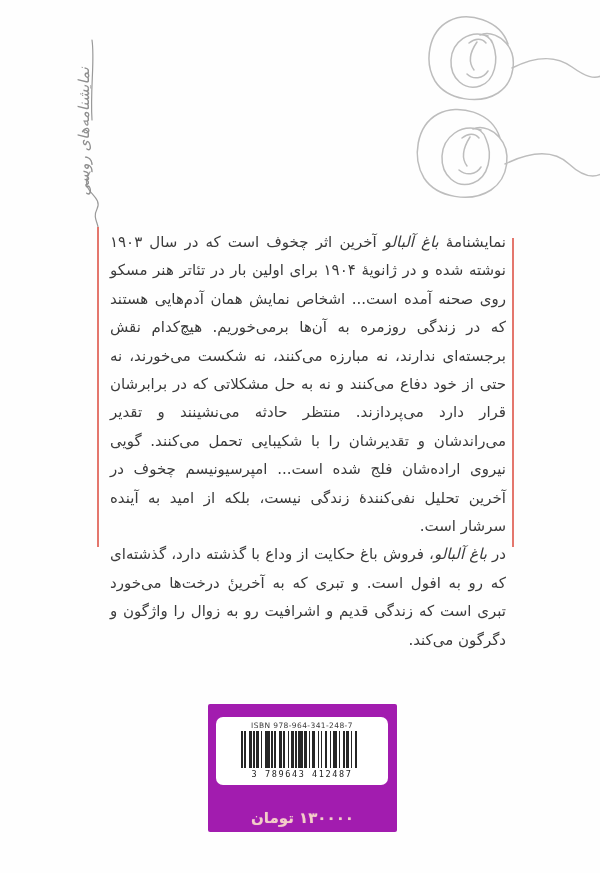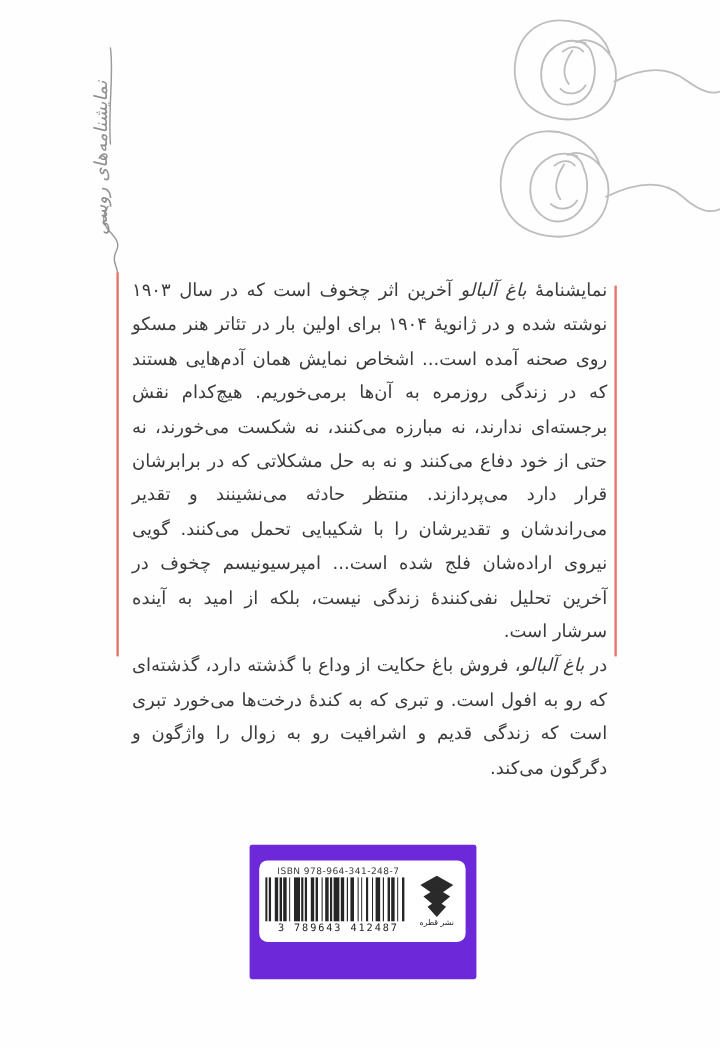--- a/index.html
+++ b/index.html
@@ -44,22 +44,22 @@
     text-align-last:right;
     color:#3b3b3b;
     font-size:15px;
     line-height:28.4px;
   }
   .review-text p{margin:0;}
   .review-text em{font-style:italic;}
 
   
   .price-box{
-    position:absolute;left:208px;top:704px;width:189px;height:112px;
-    background:#6d28d9;border-radius:2px;
+    position:absolute;left:208px;top:704px;width:189px;height:128px;
+    background:#a21caf;border-radius:2px;
   }
   .white-box{
     position:absolute;left:8px;top:13px;width:172px;height:68px;
     background:#ffffff;border-radius:7px;
     display:flex;flex-direction:row;
     align-items:stretch;
     padding:3px 4px;box-sizing:border-box;
   }
   .barcode-col{flex:1;display:flex;flex-direction:column;align-items:center;min-width:0;}
   .isbn-label{
@@ -126,21 +126,21 @@
 
   <div class="calligraphy-wrap">
     <div class="calligraphy">نمایشنامه‌های روسی</div>
   </div>
 
   <div class="rule rule-left"></div>
   <div class="rule rule-right"></div>
 
   <div class="review-text">
       <p><span>نمایشنامهٔ </span><em>باغ آلبالو</em><span> آخرین اثر چخوف است که در سال ۱۹۰۳ نوشته شده و در ژانویهٔ ۱۹۰۴ برای اولین بار در تئاتر هنر مسکو روی صحنه آمده است... اشخاص نمایش همان آدم‌هایی هستند که در زندگی روزمره به آن‌ها برمی‌خوریم. هیچ‌کدام نقش برجسته‌ای ندارند، نه مبارزه می‌کنند، نه شکست می‌خورند، نه حتی از خود دفاع می‌کنند و نه به حل مشکلاتی که در برابرشان قرار دارد می‌پردازند. منتظر حادثه می‌نشینند و تقدیر می‌راندشان و تقدیرشان را با شکیبایی تحمل می‌کنند. گویی نیروی اراده‌شان فلج شده است... امپرسیونیسم چخوف در آخرین تحلیل نفی‌کنندهٔ زندگی نیست، بلکه از امید به آینده سرشار است.</span></p>
-      <p><span>در </span><em>باغ آلبالو</em><span>، فروش باغ حکایت از وداع با گذشته دارد، گذشته‌ای که رو به افول است. و تبری که به کندهٔ درخت‌ها می‌خورد تبری است که زندگی قدیم و اشرافیت رو به زوال را واژگون و دگرگون می‌کند.</span></p>
+      <p><span>در </span><em>باغ آلبالو</em><span>، فروش باغ حکایت از وداع با گذشته دارد، گذشته‌ای که رو به افول است. و تبری که به آخرینٔ درخت‌ها می‌خورد تبری است که زندگی قدیم و اشرافیت رو به زوال را واژگون و دگرگون می‌کند.</span></p>
     </div>
 
   <div class="price-box">
     <div class="white-box">
       <div class="barcode-col">
         <div class="isbn-label">ISBN 978-964-341-248-7</div>
         <div class="barcode-bars">
             <div class="bar" style="width: 1.5px;"></div>
             <div class="space" style="width: 1.5px;"></div>
             <div class="bar" style="width: 1.5px;"></div>
@@ -192,25 +192,18 @@
             <div class="bar" style="width: 1.5px;"></div>
             <div class="space" style="width: 1.5px;"></div>
             <div class="bar" style="width: 3px;"></div>
             <div class="space" style="width: 1.5px;"></div>
             <div class="bar" style="width: 1.5px;"></div>
             <div class="space" style="width: 3px;"></div>
             <div class="bar" style="width: 1.5px;"></div>
           </div>
         <div class="barcode-digits">3 789643 412487</div>
       </div>
-      <div class="logo-col">
-        <svg width="32" height="36" viewBox="0 0 36 42" fill="#2a2a2a">
-          <path d="M2 10 L18 1 L34 10 L18 21 Z"></path>
-          <path d="M5 21 L18 13 L31 21 L18 32 Z"></path>
-          <path d="M9 31 L18 25 L27 31 L18 41 Z"></path>
-        </svg>
-        <div class="logo-text">نشر قطره</div>
-      </div>
     </div>
+    <div class="price-label">۱۳۰۰۰۰ تومان</div>
   </div>
 
 
 </div>
 
 </body></html>

